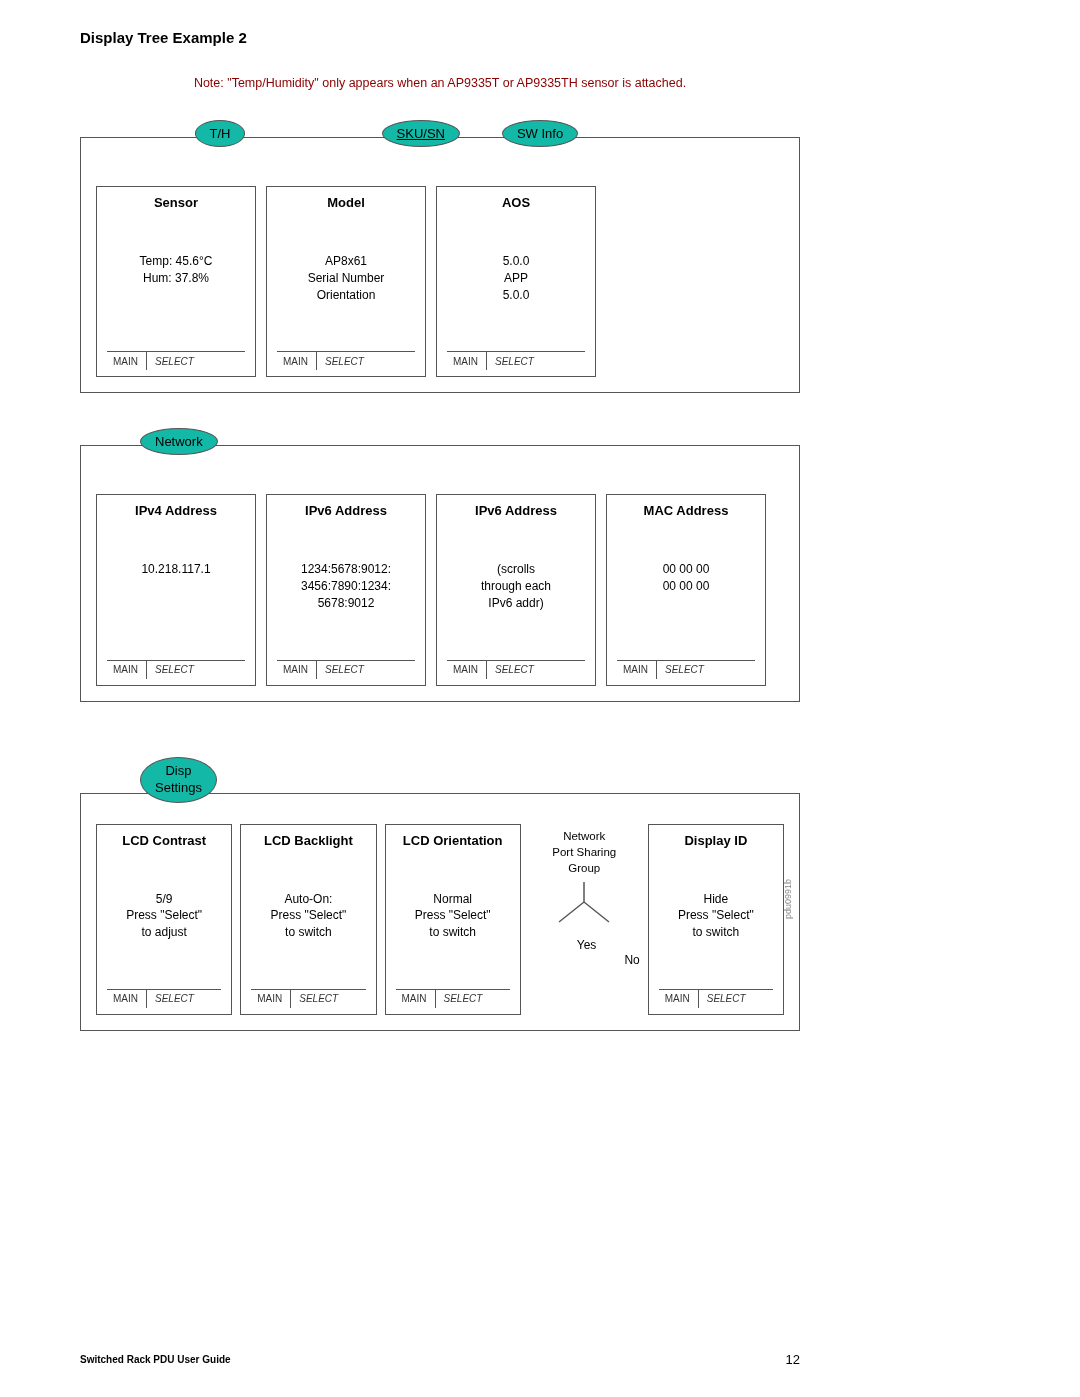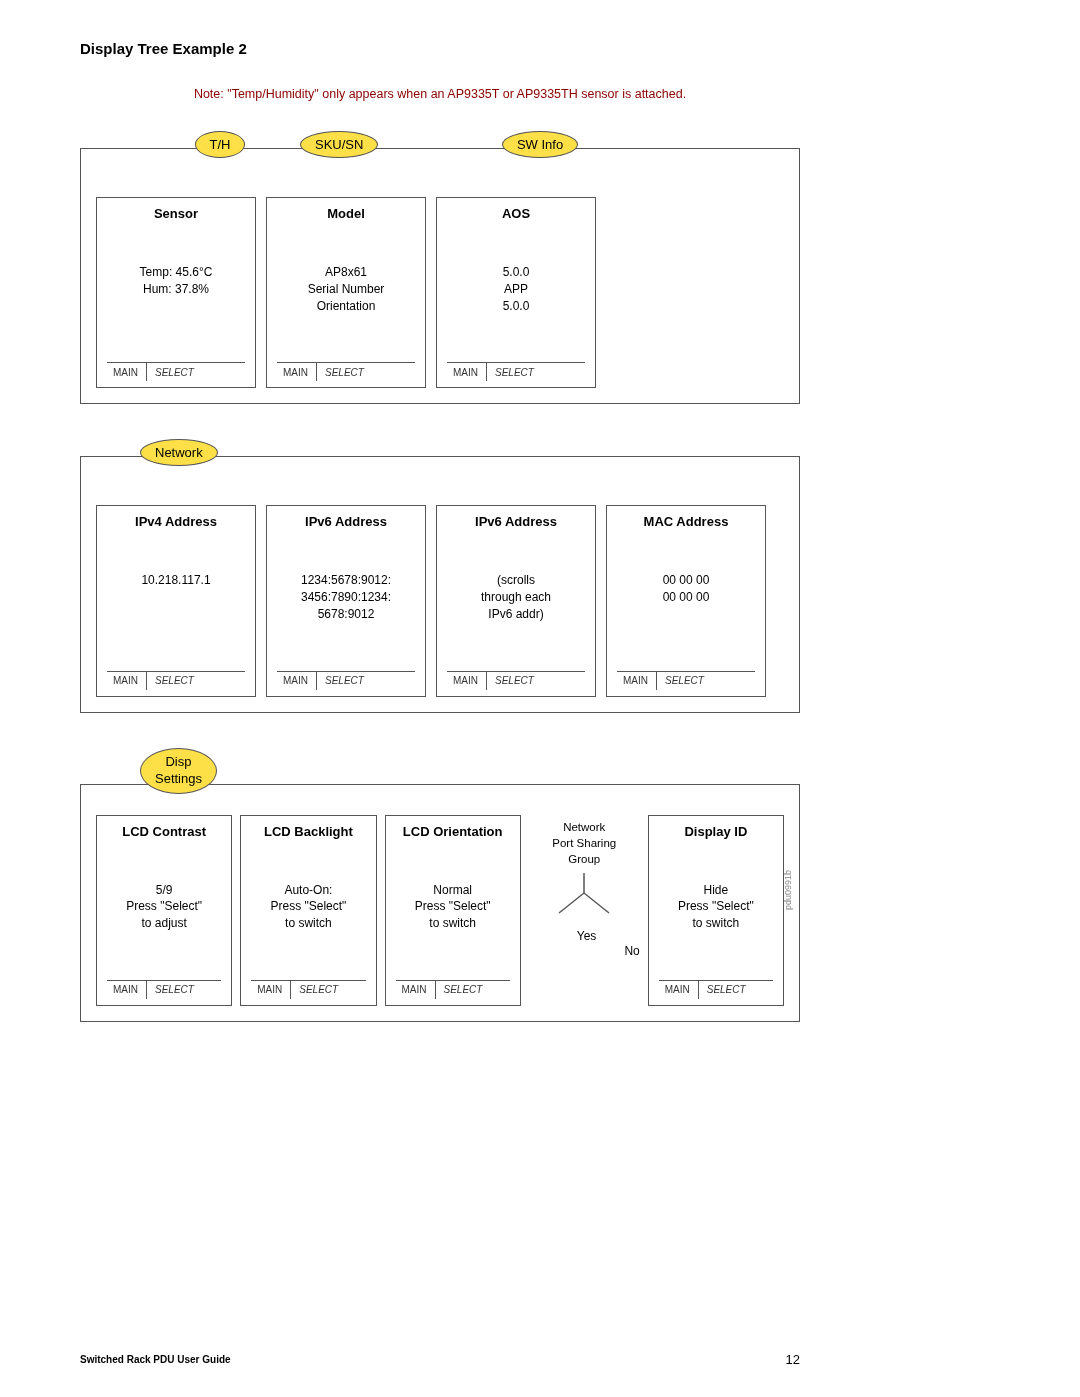--- a/index.html
+++ b/index.html
@@ -8,21 +8,21 @@
       font-family: Arial, Helvetica, sans-serif;
       font-size: 13px;
       color: #000;
       width: 1080px;
       min-height: 1397px;
       position: relative;
     }
     .page {
       width: 880px;
       min-height: 1397px;
-      padding: 40px 80px;
+      padding: 29px 80px;
       position: relative;
     }
     .page-title {
       font-weight: bold;
       font-size: 15px;
       margin-bottom: 30px;
     }
     .note {
       color: #8B0000;
       font-size: 12.5px;
@@ -92,21 +92,21 @@
       border: none;
       background: none;
       cursor: default;
       font-style: italic;
     }
     .circle-node {
       border: 1.5px solid #555;
       border-radius: 50%;
       padding: 5px 14px;
       font-size: 13px;
-      background: #fde047;
+      background: #14b8a6;
       white-space: nowrap;
     }
     .footer {
       position: absolute;
       bottom: 30px;
       left: 0;
       right: 0;
       display: flex;
       justify-content: space-between;
       align-items: center;
@@ -139,21 +139,21 @@
   <div class="page-title">Display Tree Example 2</div>
 
   <div class="note">Note:  "Temp/Humidity" only appears when an AP9335T or AP9335TH sensor is attached.</div>
 
   <div style="position:relative; margin-bottom: 35px;">
 
     <div style="display:flex; flex-direction:row; gap:0; padding-left: 60px; margin-bottom: 0; position:relative; z-index:2;">
       <div style="display:flex; align-items:center; width:160px; justify-content:center;">
         <div class="circle-node">T/H</div>
       </div>
-      <div style="display:flex; align-items:center; width:160px; justify-content:flex-start;">
+      <div style="display:flex; align-items:center; width:160px; justify-content:flex-end;text-decoration:underline;">
         <div class="circle-node">SKU/SN</div>
       </div>
       <div style="display:flex; align-items:center; width:160px; justify-content:center;">
         <div class="circle-node">SW Info</div>
       </div>
     </div>
 
     <div style="border: 1.5px solid #555; padding: 30px 15px 15px 15px; position:relative; margin-top: -10px;">
 
       <div class="cards-row">
@@ -263,21 +263,21 @@
             <span class="btn-select">SELECT</span>
           </div>
         </div>
       </div>
     </div>
   </div>
 
   <div style="position:relative; margin-bottom: 35px;">
 
     <div style="padding-left: 60px; margin-bottom: 0; position:relative; z-index:2;">
-      <div class="circle-node" style="display:inline-block; text-align:center; line-height:1.3;">Disp<br>Settings</div>
+      <div class="circle-node" style="display:inline-block; text-align:center; line-height:1.3;margin-top:20px;">Disp<br>Settings</div>
     </div>
 
     <div style="border: 1.5px solid #555; padding: 30px 15px 15px 15px; position:relative; margin-top: -10px;">
       <div style="display:flex; flex-direction:row; gap:8px; align-items:flex-start;">
 
         <div class="card">
           <div class="card-title">LCD Contrast</div>
           <div class="card-content">
             <div>5/9</div>
             <div>Press "Select"</div>

